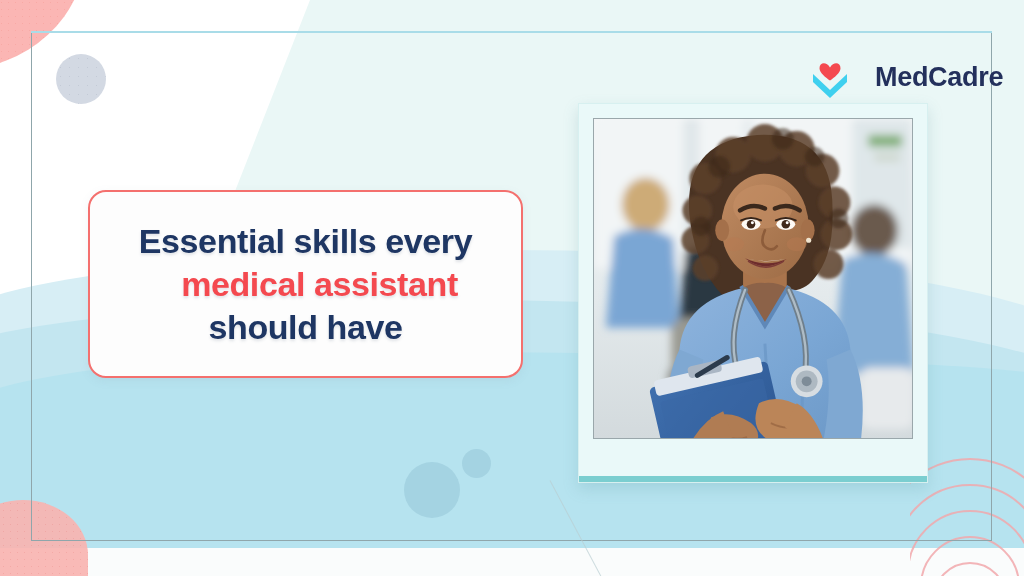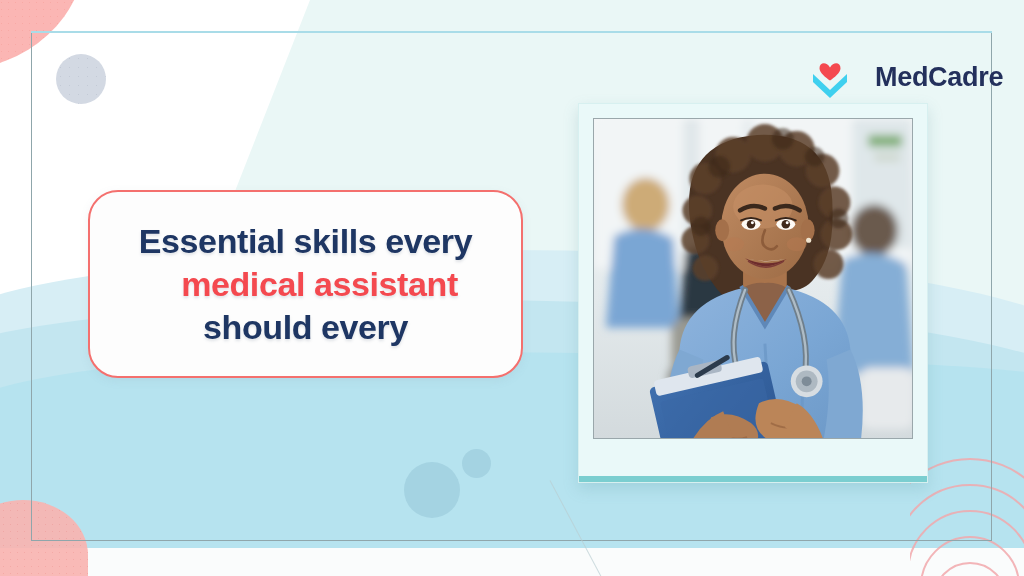--- a/index.html
+++ b/index.html
@@ -230,21 +230,21 @@
 
   
   .headline-card {
     position: absolute;
     left: 88px;
     top: 190px;
     width: 435px;
     height: 188px;
     background: #fdfdfd;
     border: 2px solid #f4706e;
-    border-radius: 30px;
+    border-radius: 18px;
     box-sizing: border-box;
     display: flex;
     flex-direction: column;
     align-items: center;
     justify-content: center;
     gap: 3px;
     box-shadow: 0 3px 10px rgba(120,140,160,.10);
   }
   .headline-line {
     font-size: 34px;
@@ -330,21 +330,21 @@
         <path d="M22 17.5 C18.5 11.5 11.5 12.2 11.5 18.2 C11.5 23.2 18 27.4 22 30.6 C26 27.4 32.5 23.2 32.5 18.2 C32.5 12.2 25.5 11.5 22 17.5 Z" fill="#f4494f" transform="translate(0,-6)"></path>
         <path d="M5 18 L22 34 L39 18 L39 26 L22 42 L5 26 Z" fill="#3fd0ef"></path>
       </svg>
     </div>
     <div class="logo-text">MedCadre</div>
   </div>
 
   <div class="headline-card">
     <div class="headline-line line-navy">Essential skills every</div>
     <div class="headline-line line-coral">medical assistant</div>
-    <div class="headline-line line-navy">should every</div>
+    <div class="headline-line line-navy">should have</div>
   </div>
 
   <div class="polaroid">
     <div class="photo">
       <svg viewBox="0 0 320 321" preserveAspectRatio="xMidYMid slice" xmlns="http://www.w3.org/2000/svg">
         <defs>
           <linearGradient id="roomBg" x1="0" y1="0" x2="0" y2="1">
             <stop offset="0%" stop-color="#f4f6f7"></stop>
             <stop offset="55%" stop-color="#e4eaec"></stop>
             <stop offset="100%" stop-color="#d3dadd"></stop>

